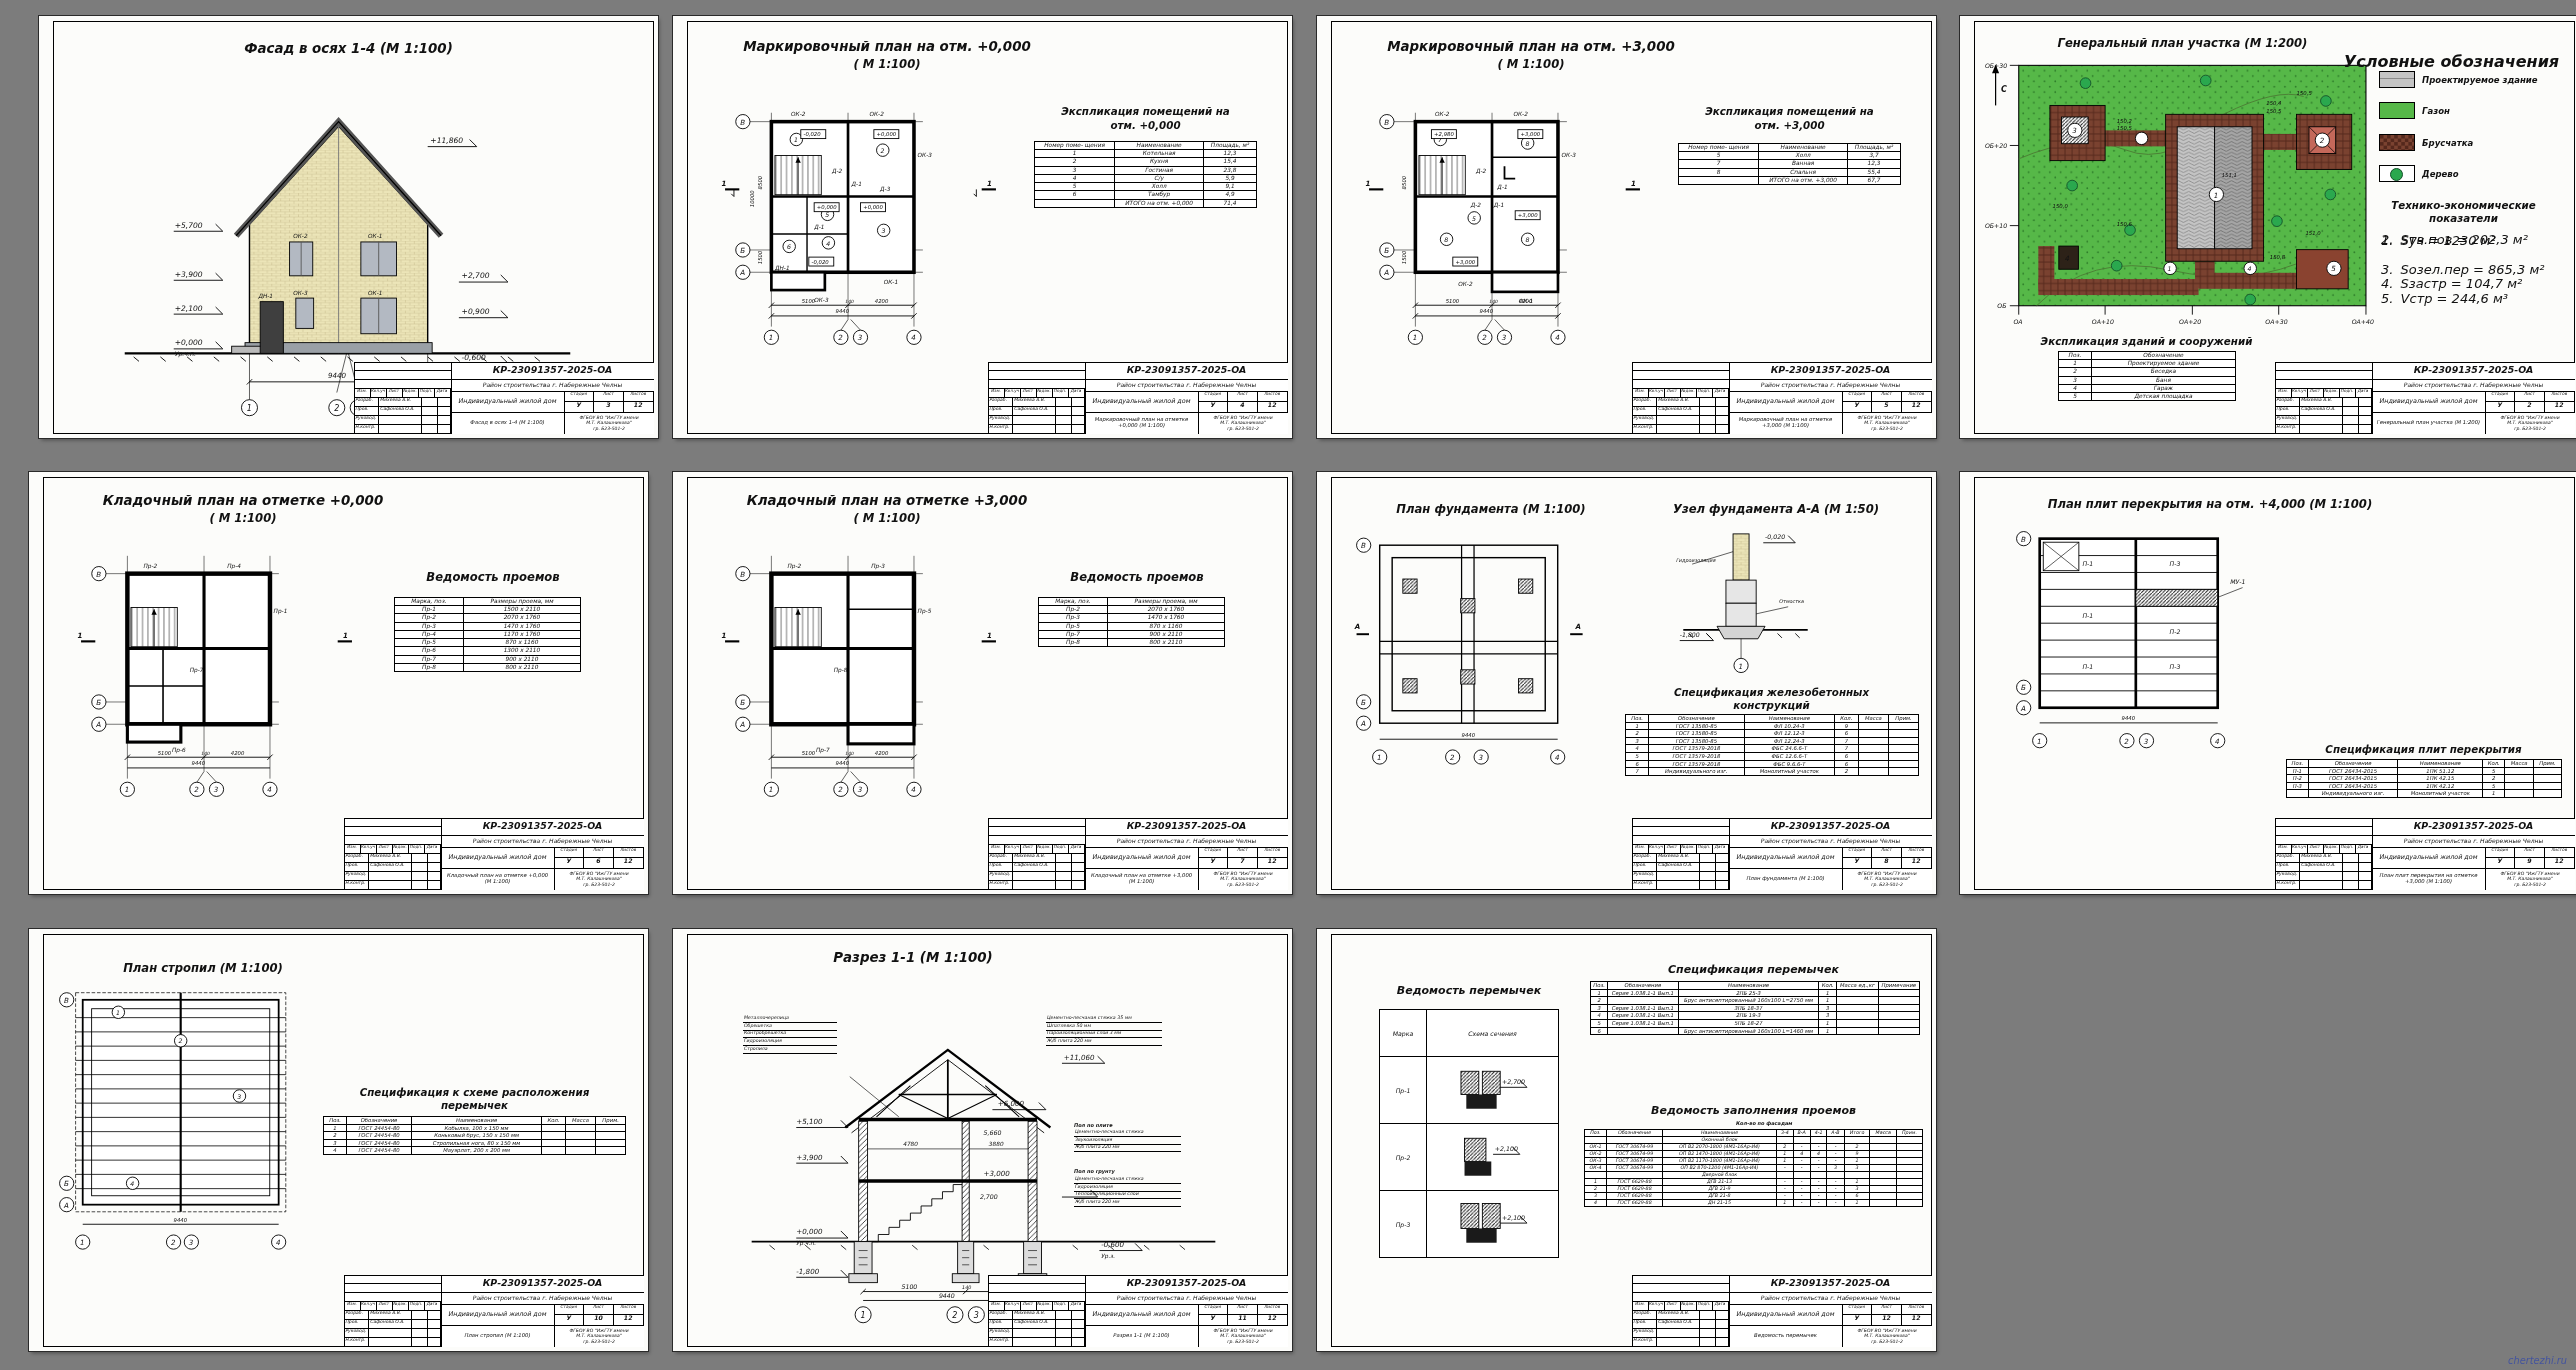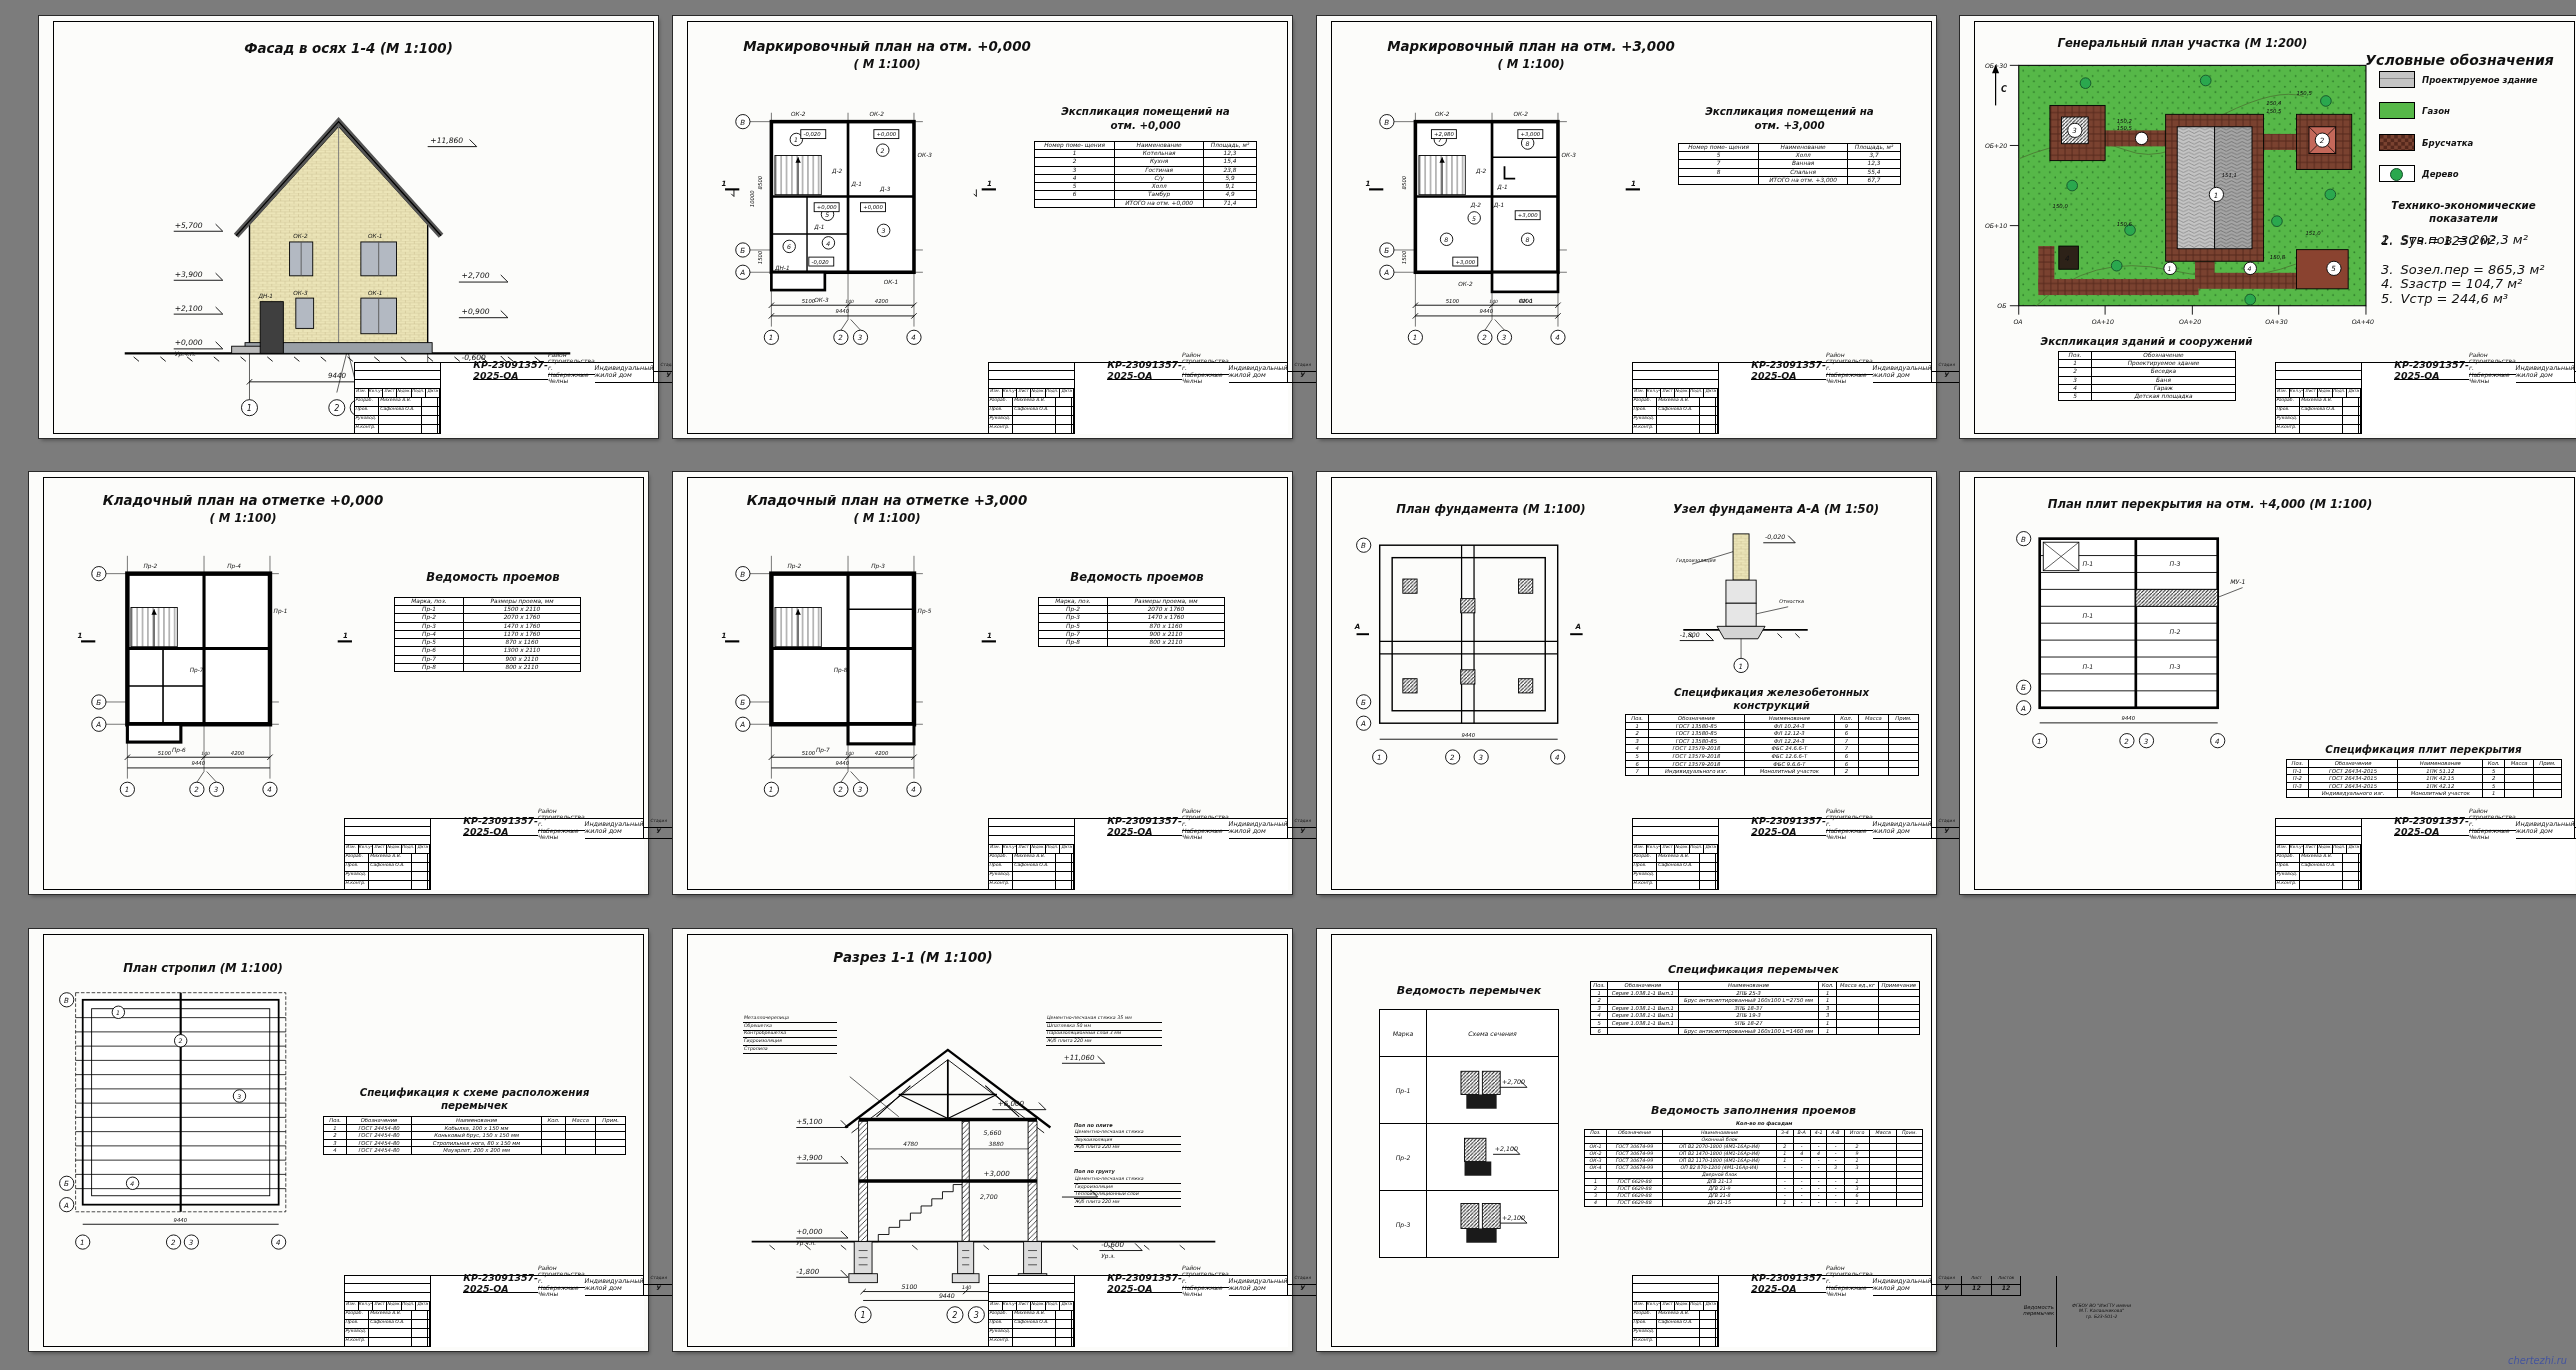--- a/index.html
+++ b/index.html
@@ -18,21 +18,21 @@
 table.f55 th,table.f55 td{font-size:4.8px;}
 svg{position:absolute;overflow:visible;}
 svg text{font-family:"DejaVu Sans","Liberation Sans",sans-serif;font-style:italic;fill:#111;}
 .stamp{position:absolute;right:4.5px;bottom:4.5px;width:299px;height:71px;background:#fff;
 border-left:1.3px solid #000;border-top:1.3px solid #000;display:flex;font-size:5.3px;line-height:1.1;}
 .rev{width:96px;border-right:1.1px solid #000;display:flex;flex-direction:column;}
 .rrow{flex:1;border-bottom:0.5px solid #000;display:flex;}
 .rrow.hdr span{flex:1;border-right:0.5px solid #000;font-size:4.1px;overflow:hidden;text-align:center;}
 .rrow.role span{border-right:0.5px solid #000;font-size:4.5px;overflow:hidden;padding-left:0.9px;}
 .rl{width:23px;}.rn{width:41px;}.rp{width:14.3px;}.rd{flex:1;}
-.srt{flex:1;display:flex;flex-direction:row;margin-left:32px;}
+.srt{flex:1;display:flex;flex-direction:column;}
 .scode{height:16px;border-bottom:1.1px solid #000;display:flex;align-items:center;justify-content:center;
 font-size:9.4px;font-weight:bold;}
 .sdist{height:11.6px;border-bottom:1.1px solid #000;display:flex;align-items:center;justify-content:center;font-size:6px;}
 .smid{height:19.6px;border-bottom:1.1px solid #000;display:flex;}
 .sobj{flex:1;display:flex;align-items:center;justify-content:center;font-size:6.4px;}
 .sgrid{width:89px;border-left:1.1px solid #000;display:flex;flex-direction:column;}
 .sgh,.sgv{flex:1;display:flex;}
 .sgh span{flex:1;border-right:0.5px solid #000;border-bottom:0.5px solid #000;text-align:center;font-size:4.3px;}
 .sgv span{flex:1;border-right:0.5px solid #000;text-align:center;font-size:6.2px;font-weight:bold;}
 .sbot{flex:1;display:flex;}
@@ -665,21 +665,21 @@
 <text x="16" y="288" font-size="7">ОБ</text>
 <text x="34" y="305" font-size="7">ОА</text>
 <text x="122" y="305" font-size="7">ОА+10</text>
 <text x="220" y="305" font-size="7">ОА+20</text>
 <text x="317" y="305" font-size="7">ОА+30</text>
 <text x="414" y="305" font-size="7">ОА+40</text>
 <line x1="14" y1="60" x2="14" y2="18" stroke="#000" stroke-width="1.4"></line>
       <path d="M14 14l-4 10h8z" fill="#000"></path>
 <text x="20" y="45" font-size="9" font-weight="bold">С</text>
 </svg>
-<div class="tbl-title" style="left:388px;width:223px;top:36px;font-size:14px">Условные обозначения</div>
+<div class="tbl-title" style="left:380px;width:223px;top:36px;font-size:16px">Условные обозначения</div>
 <div class="legend-row" style="left:419px;top:55px">
 <span class="sw" style="background:repeating-linear-gradient(0deg,#c4c4c4 0 3.6px,#8a8a8a 3.6px 4.5px)"></span>
 <span class="lab">Проектируемое здание</span>
     </div>
 <div class="legend-row" style="left:419px;top:86px">
 <span class="sw" style="background:#56b848"></span>
 <span class="lab">Газон</span>
     </div>
 <div class="legend-row" style="left:419px;top:118px">
 <span class="sw" style="background:repeating-conic-gradient(#7a4230 0 25%,#54281c 0 50%) 0 0/7.1px 7.1px"></span>

